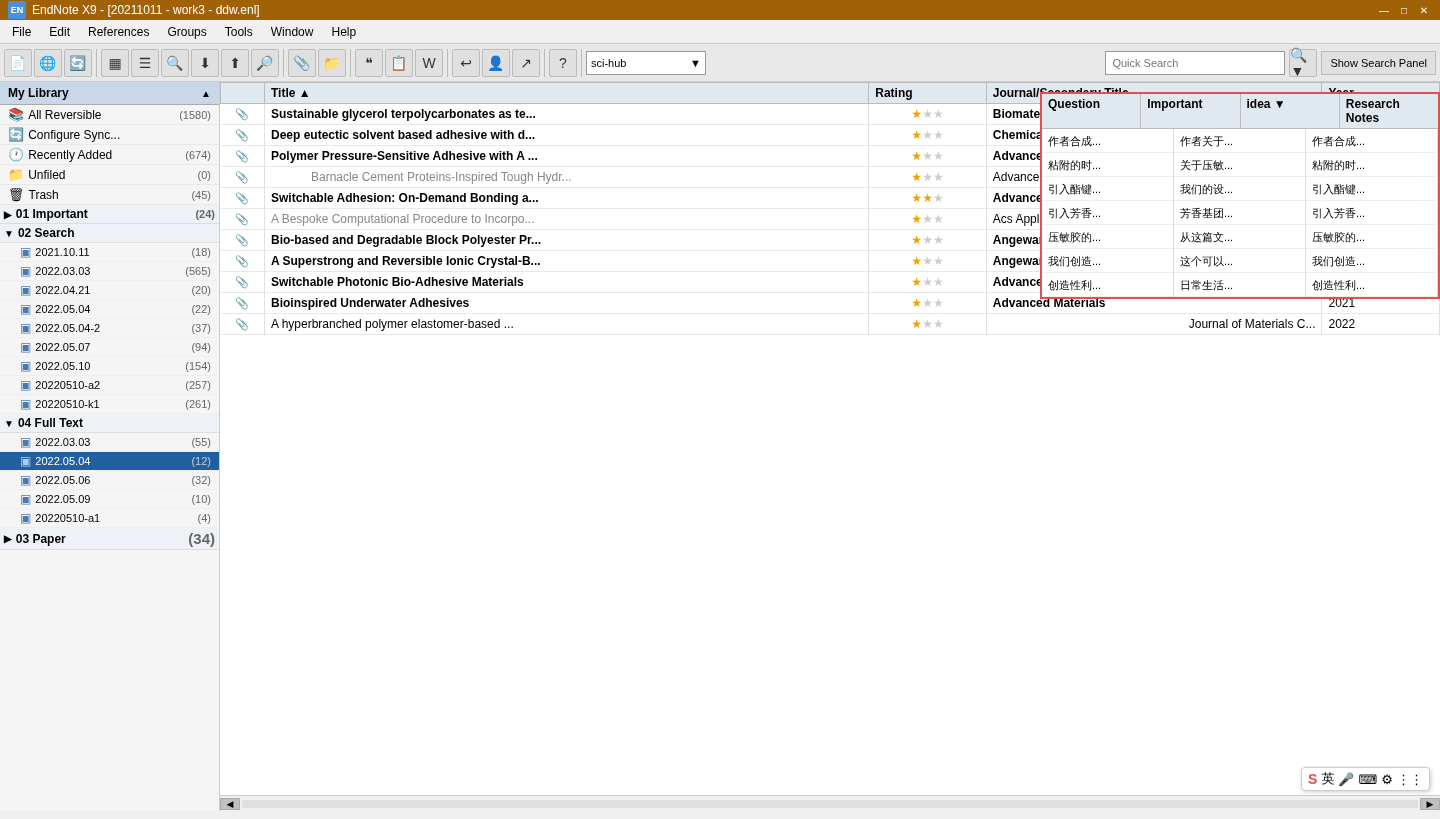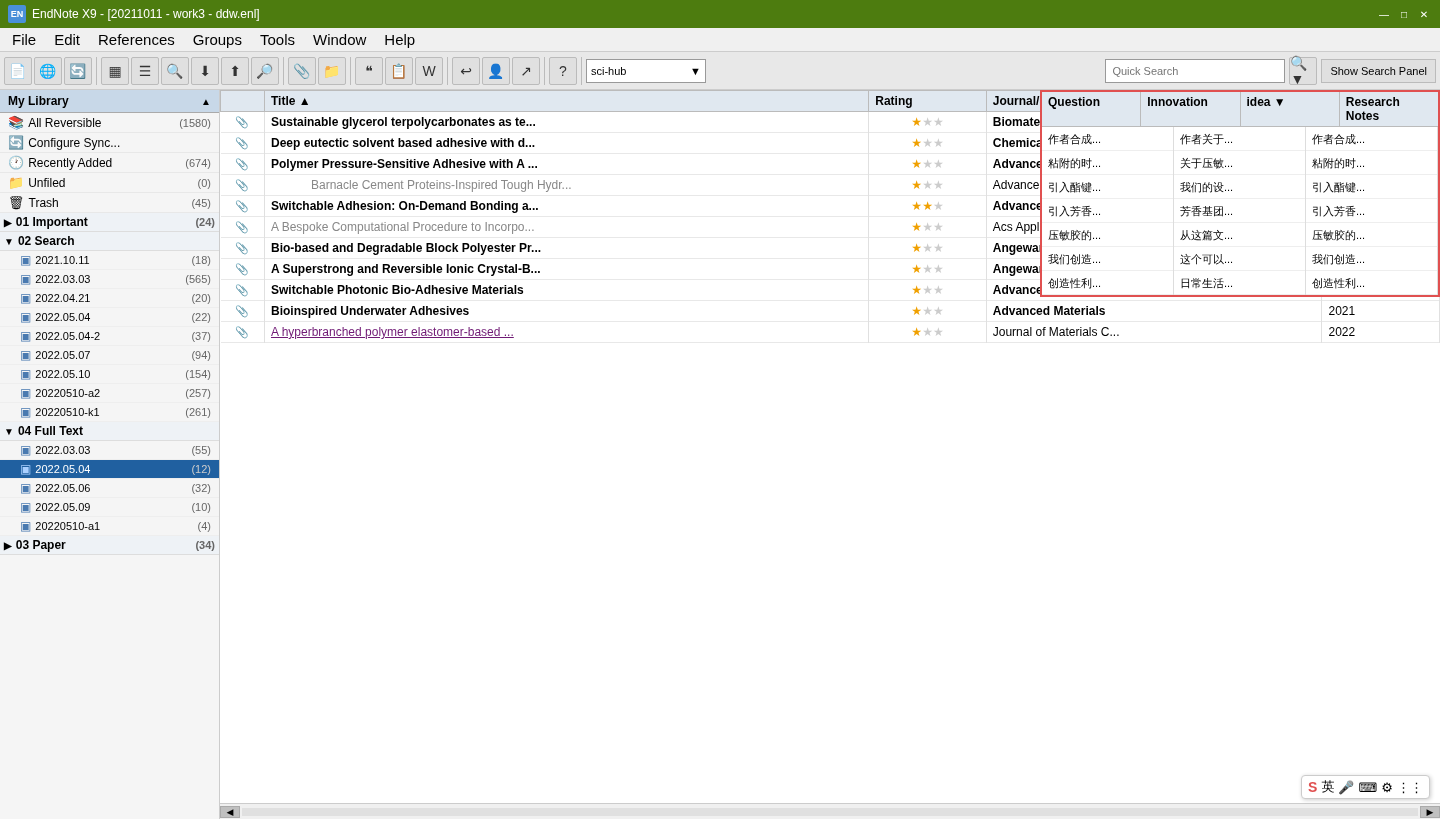--- a/index.html
+++ b/index.html
@@ -1,22 +1,22 @@
 <!DOCTYPE html>
 <html><head>
   <meta charset="utf-8">
   <style>
     * { box-sizing: border-box; margin: 0; padding: 0; }
     body { font-family: 'Segoe UI', Arial, sans-serif; font-size: 12px; background: #f0f0f0; overflow: hidden; width: 1440px; height: 819px; }
 
     
     #title-bar {
-      background: #4d7c0f;
+      background: #a16207;
       color: white;
-      height: 28px;
+      height: 20px;
       display: flex;
       align-items: center;
       justify-content: space-between;
       padding: 0 8px;
       font-size: 12px;
     }
     #title-bar .title-left { display: flex; align-items: center; gap: 6px; }
     #title-bar .title-logo { width: 18px; height: 18px; background: #4a90d9; border-radius: 2px; display: flex; align-items: center; justify-content: center; font-size: 9px; font-weight: bold; color: white; }
     #title-bar .window-controls { display: flex; gap: 4px; }
     #title-bar .win-btn { width: 16px; height: 14px; display: flex; align-items: center; justify-content: center; font-size: 10px; color: white; cursor: pointer; }
@@ -24,21 +24,21 @@
     
     #menu-bar {
       background: #f0f0f0;
       height: 24px;
       display: flex;
       align-items: center;
       padding: 0 4px;
       border-bottom: 1px solid #ccc;
       gap: 2px;
     }
-    .menu-item { padding: 2px 8px; font-size: 15px; cursor: pointer; color: #000; }
+    .menu-item { padding: 2px 8px; font-size: 12px; cursor: pointer; color: #000; }
 
     
     #toolbar {
       background: #e8e8e8;
       height: 38px;
       display: flex;
       align-items: center;
       padding: 0 4px;
       border-bottom: 1px solid #ccc;
       gap: 2px;
@@ -401,21 +401,21 @@
       </div>
       <div class="sub-item">
         <span class="item-icon" style="color:#4a7ab0;">▣</span>
         <span class="item-label">20220510-a1</span>
         <span class="item-count">(4)</span>
       </div>
 
       <div class="group-header">
         <span class="expand-icon">▶</span>
         <span>03 Paper</span>
-        <span style="margin-left:auto;color:#666;font-size:11px;">(34)</span>
+        <span style="margin-left:auto;color:#666;font-size:15px;">(34)</span>
       </div>
     </div>
 
     <div id="content">
       <div id="ref-table">
         <table>
           <thead>
             <tr>
               <th style="width:22px;"></th>
               <th style="width:360px;">Title ▲</th>
@@ -490,41 +490,41 @@
               </tr>
               <tr>
                 <td style="text-align: center;"><span style="color:#888;font-size:11px;">📎</span></td>
                 <td style="max-width: 360px; overflow: hidden; text-overflow: ellipsis; white-space: nowrap;"><span style="font-weight: bold;">Bioinspired Underwater Adhesives</span></td>
                 <td style="text-align: center;"><span style="color:#f0a000;">★</span><span style="color:#ccc;">★</span><span style="color:#ccc;">★</span></td>
                 <td style="max-width: 200px; overflow: hidden; text-overflow: ellipsis; white-space: nowrap;"><span style="font-weight: bold;">Advanced Materials</span></td>
                 <td>2021</td>
               </tr>
               <tr>
                 <td style="text-align: center;"><span style="color:#888;font-size:11px;">📎</span></td>
-                <td style="max-width: 360px; overflow: hidden; text-overflow: ellipsis; white-space: nowrap;"><span style="color: #701a75; text-decoration: underline;">A hyperbranched polymer elastomer-based ...</span></td>
-                <td style="text-align: center;"><span style="color:#f0a000;">★</span><span style="color:#ccc;">★</span><span style="color:#ccc;">★</span></td>
-                <td style="max-width: 200px; overflow: hidden; text-overflow: ellipsis; white-space: nowrap;"><span>Journal of Materials C...</span></td>
+                <td style="max-width: 360px; overflow: hidden; text-overflow: ellipsis; white-space: nowrap;"><span style="color: #000000;">A hyperbranched polymer elastomer-based ...</span></td>
+                <td style="text-align: center;"><span style="color:#f0a000;">★</span><span style="color:#ccc;">★</span><span style="color:#ccc;">★</span></td>
+                <td style="max-width: 200px; overflow: hidden; text-overflow: ellipsis; white-space: nowrap; text-align: right;"><span>Journal of Materials C...</span></td>
                 <td>2022</td>
               </tr>
             </tbody>
         </table>
       </div>
       <div id="hscrollbar">
         <div style="width:100%;height:12px;background:#f0f0f0;display:flex;align-items:center;">
           <div style="width:20px;height:12px;background:#c0c0c0;border:1px solid #aaa;cursor:pointer;display:flex;align-items:center;justify-content:center;font-size:9px;">◀</div>
           <div style="flex:1;height:8px;background:#e0e0e0;margin:0 2px;"></div>
           <div style="width:20px;height:12px;background:#c0c0c0;border:1px solid #aaa;cursor:pointer;display:flex;align-items:center;justify-content:center;font-size:9px;">▶</div>
         </div>
       </div>
     </div>
 
-    <div id="custom-panel" style="position:absolute;right:0;top:0;width:400px;background:white;border:2px solid #e05050;z-index:10;overflow:hidden;">
+    <div id="custom-panel" style="position:absolute;right:0;top:10px;width:400px;background:white;border:2px solid #e05050;z-index:10;overflow:hidden;">
       <div class="custom-panel-header">
         <div class="custom-col-header">Question</div>
-        <div class="custom-col-header">Innovation</div>
+        <div class="custom-col-header">Important</div>
         <div class="custom-col-header">idea ▼</div>
         <div class="custom-col-header" style="border-right:none;">Research Notes</div>
       </div>
       <div class="custom-panel-body">
         <div class="custom-col" id="question-col">
             <div class="custom-cell">作者合成...</div>
             <div class="custom-cell">粘附的时...</div>
             <div class="custom-cell">引入酯键...</div>
             <div class="custom-cell">引入芳香...</div>
             <div class="custom-cell">压敏胶的...</div>

